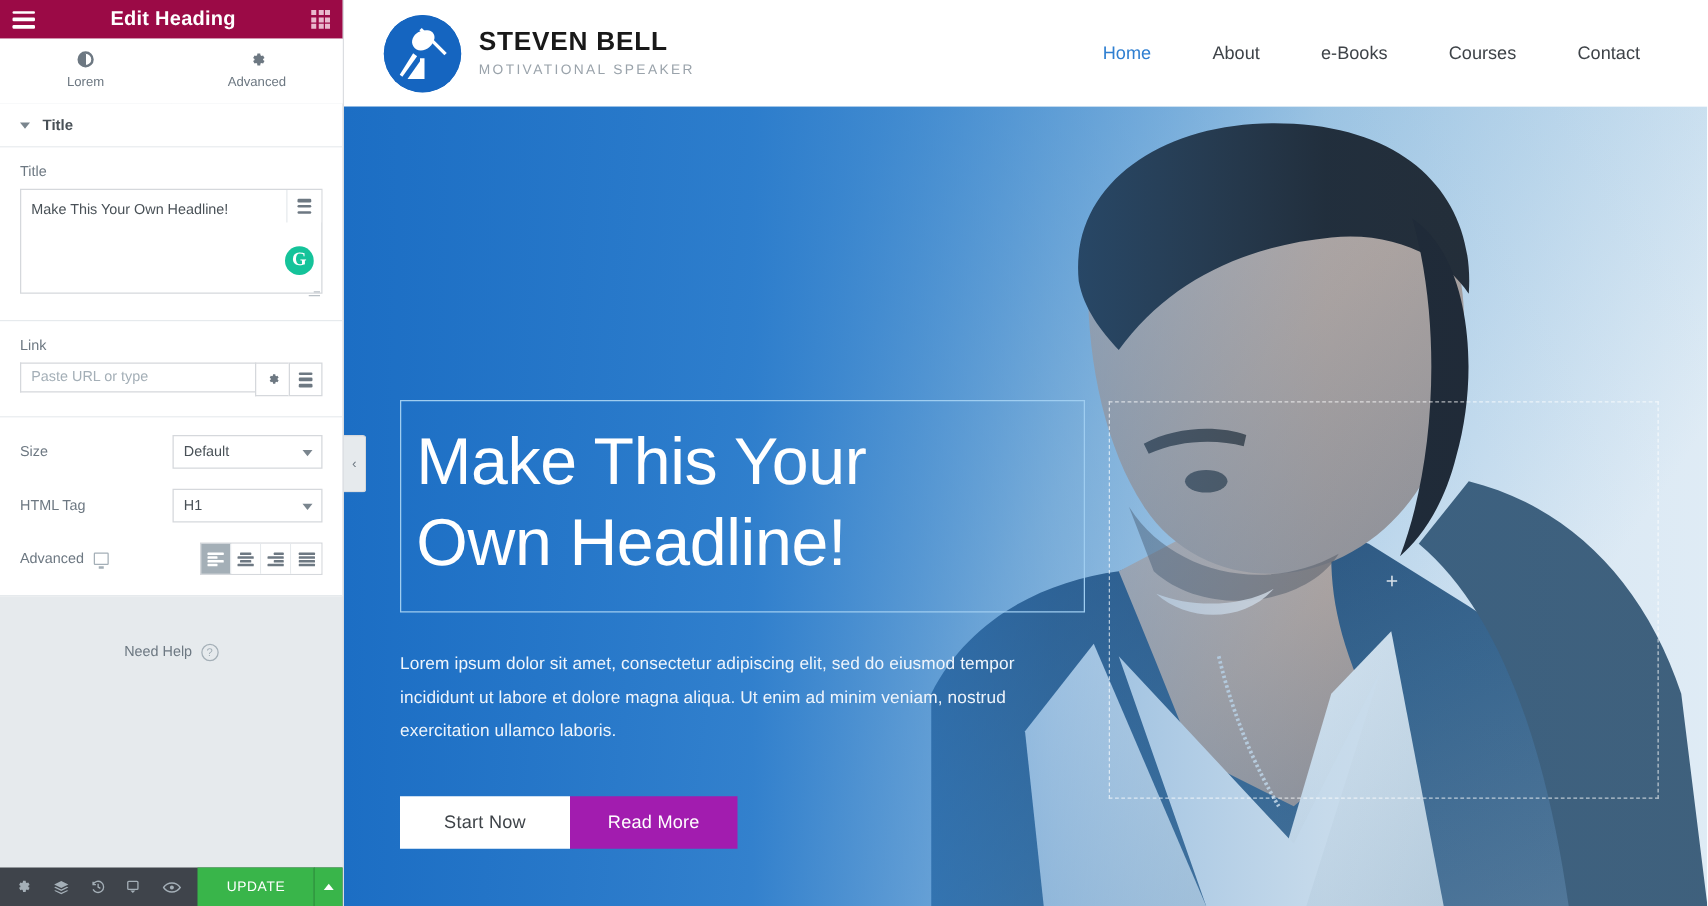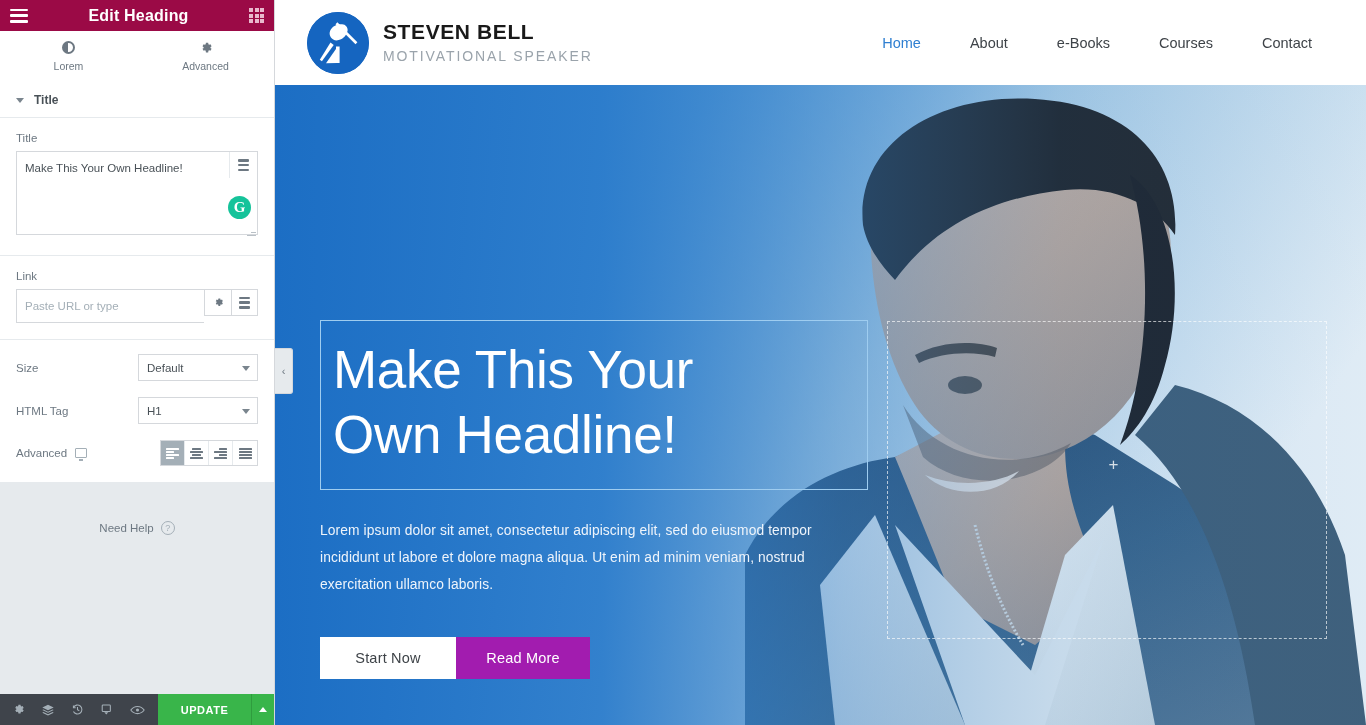--- a/index.html
+++ b/index.html
@@ -78,21 +78,21 @@
     border-radius: 50%; background: #15c39a; color: #fff;
     display: flex; align-items: center; justify-content: center;
     font-size: 15px; font-weight: bold; cursor: pointer;
     font-family: "Liberation Serif", serif;
   }
   .resize-grip { position: absolute; right: 2px; bottom: 2px; width: 9px; height: 9px; }
   .resize-grip span { position: absolute; right: 0; height: 1px; background: #b9c0c6; transform-origin: right; }
 
   .link-row { display: flex; }
   .link-input {
-    flex: 1; height: 34px; border: 1px solid #d5d8dc; border-right: none;
+    flex: 1; height: 24px; border: 1px solid #d5d8dc; border-right: none;
     padding: 0 8px; font-size: 11.5px; color: #495157; outline: none;
     font-family: "Liberation Sans", sans-serif; background: #fff;
   }
   .link-input::placeholder { color: #a4afb7; }
   .sq-btn {
     width: 27px; height: 27px; border: 1px solid #d5d8dc; background: #fff;
     display: flex; align-items: center; justify-content: center; cursor: pointer;
     border-right: none;
   }
   .sq-btn:last-child { border-right: 1px solid #d5d8dc; }
@@ -131,21 +131,21 @@
   .q-circle { width: 14px; height: 14px; border-radius: 50%; border: 1px solid #a4afb7;
     display: flex; align-items: center; justify-content: center; font-size: 9px; color: #a4afb7; }
 
   .panel-footer {
     height: 31px; background: #3f444b; flex: 0 0 31px;
     display: flex; align-items: center; gap: 0; padding-left: 4px;
   }
   .foot-ico { width: 34px; height: 31px; display: flex; align-items: center; justify-content: center;
     color: #a4afb7; font-size: 13px; cursor: pointer; }
   .update-btn {
-    background: #39b54a; color: #fff; font-size: 11px; font-weight: bold;
+    background: #39b54a; color: #fff; font-size: 11px; font-weight: normal;
     letter-spacing: .5px; height: 31px; padding: 0 23px; border: none;
     display: flex; align-items: center; cursor: pointer; margin-left: 6px;
     font-family: "Liberation Sans", sans-serif;
   }
   .update-caret {
     background: #39b54a; height: 31px; width: 26px;
     display: flex; align-items: center; justify-content: center; cursor: pointer;
     border-left: 1px solid #2f9c3e;
   }
   .caret-up { width: 0; height: 0; border-left: 4px solid transparent; border-right: 4px solid transparent; border-bottom: 5px solid #fff; }
@@ -160,21 +160,21 @@
   
   .site { width: 1091px; height: 725px; position: relative; overflow: hidden; background: #fff; }
 
   .site-header {
     height: 85px; background: #fff; display: flex; align-items: center;
     padding: 0 54px 0 32px; position: relative; z-index: 5;
   }
   .brand { display: flex; align-items: center; gap: 14px; }
   .logo-circle { width: 62px; height: 62px; border-radius: 50%; background: #1565c0; position: relative; overflow: hidden; }
   .brand-text .bt1 { font-size: 21px; font-weight: bold; color: #191919; letter-spacing: .6px; line-height: 1; }
-  .brand-text .bt2 { font-size: 14px; color: #9aa3ab; letter-spacing: 1.9px; margin-top: 5px; }
+  .brand-text .bt2 { font-size: 11px; color: #9aa3ab; letter-spacing: 1.9px; margin-top: 5px; }
   .site-nav { margin-left: auto; display: flex; gap: 49px; }
   .nav-link { font-size: 14.5px; color: #3e4348; cursor: pointer; text-decoration: none; }
   .nav-link.active { color: #2f7fd1; }
 
   .hero { position: absolute; left: 0; top: 85px; width: 1091px; height: 640px; overflow: hidden; }
   .hero-photo { position: absolute; inset: 0; }
   .hero-content { position: absolute; left: 45px; top: 235px; width: 560px; z-index: 6; }
 
   .headline-box {
     border: 1px solid #9fcdf0; padding: 16px 14px 22px 12px; width: 548px;

